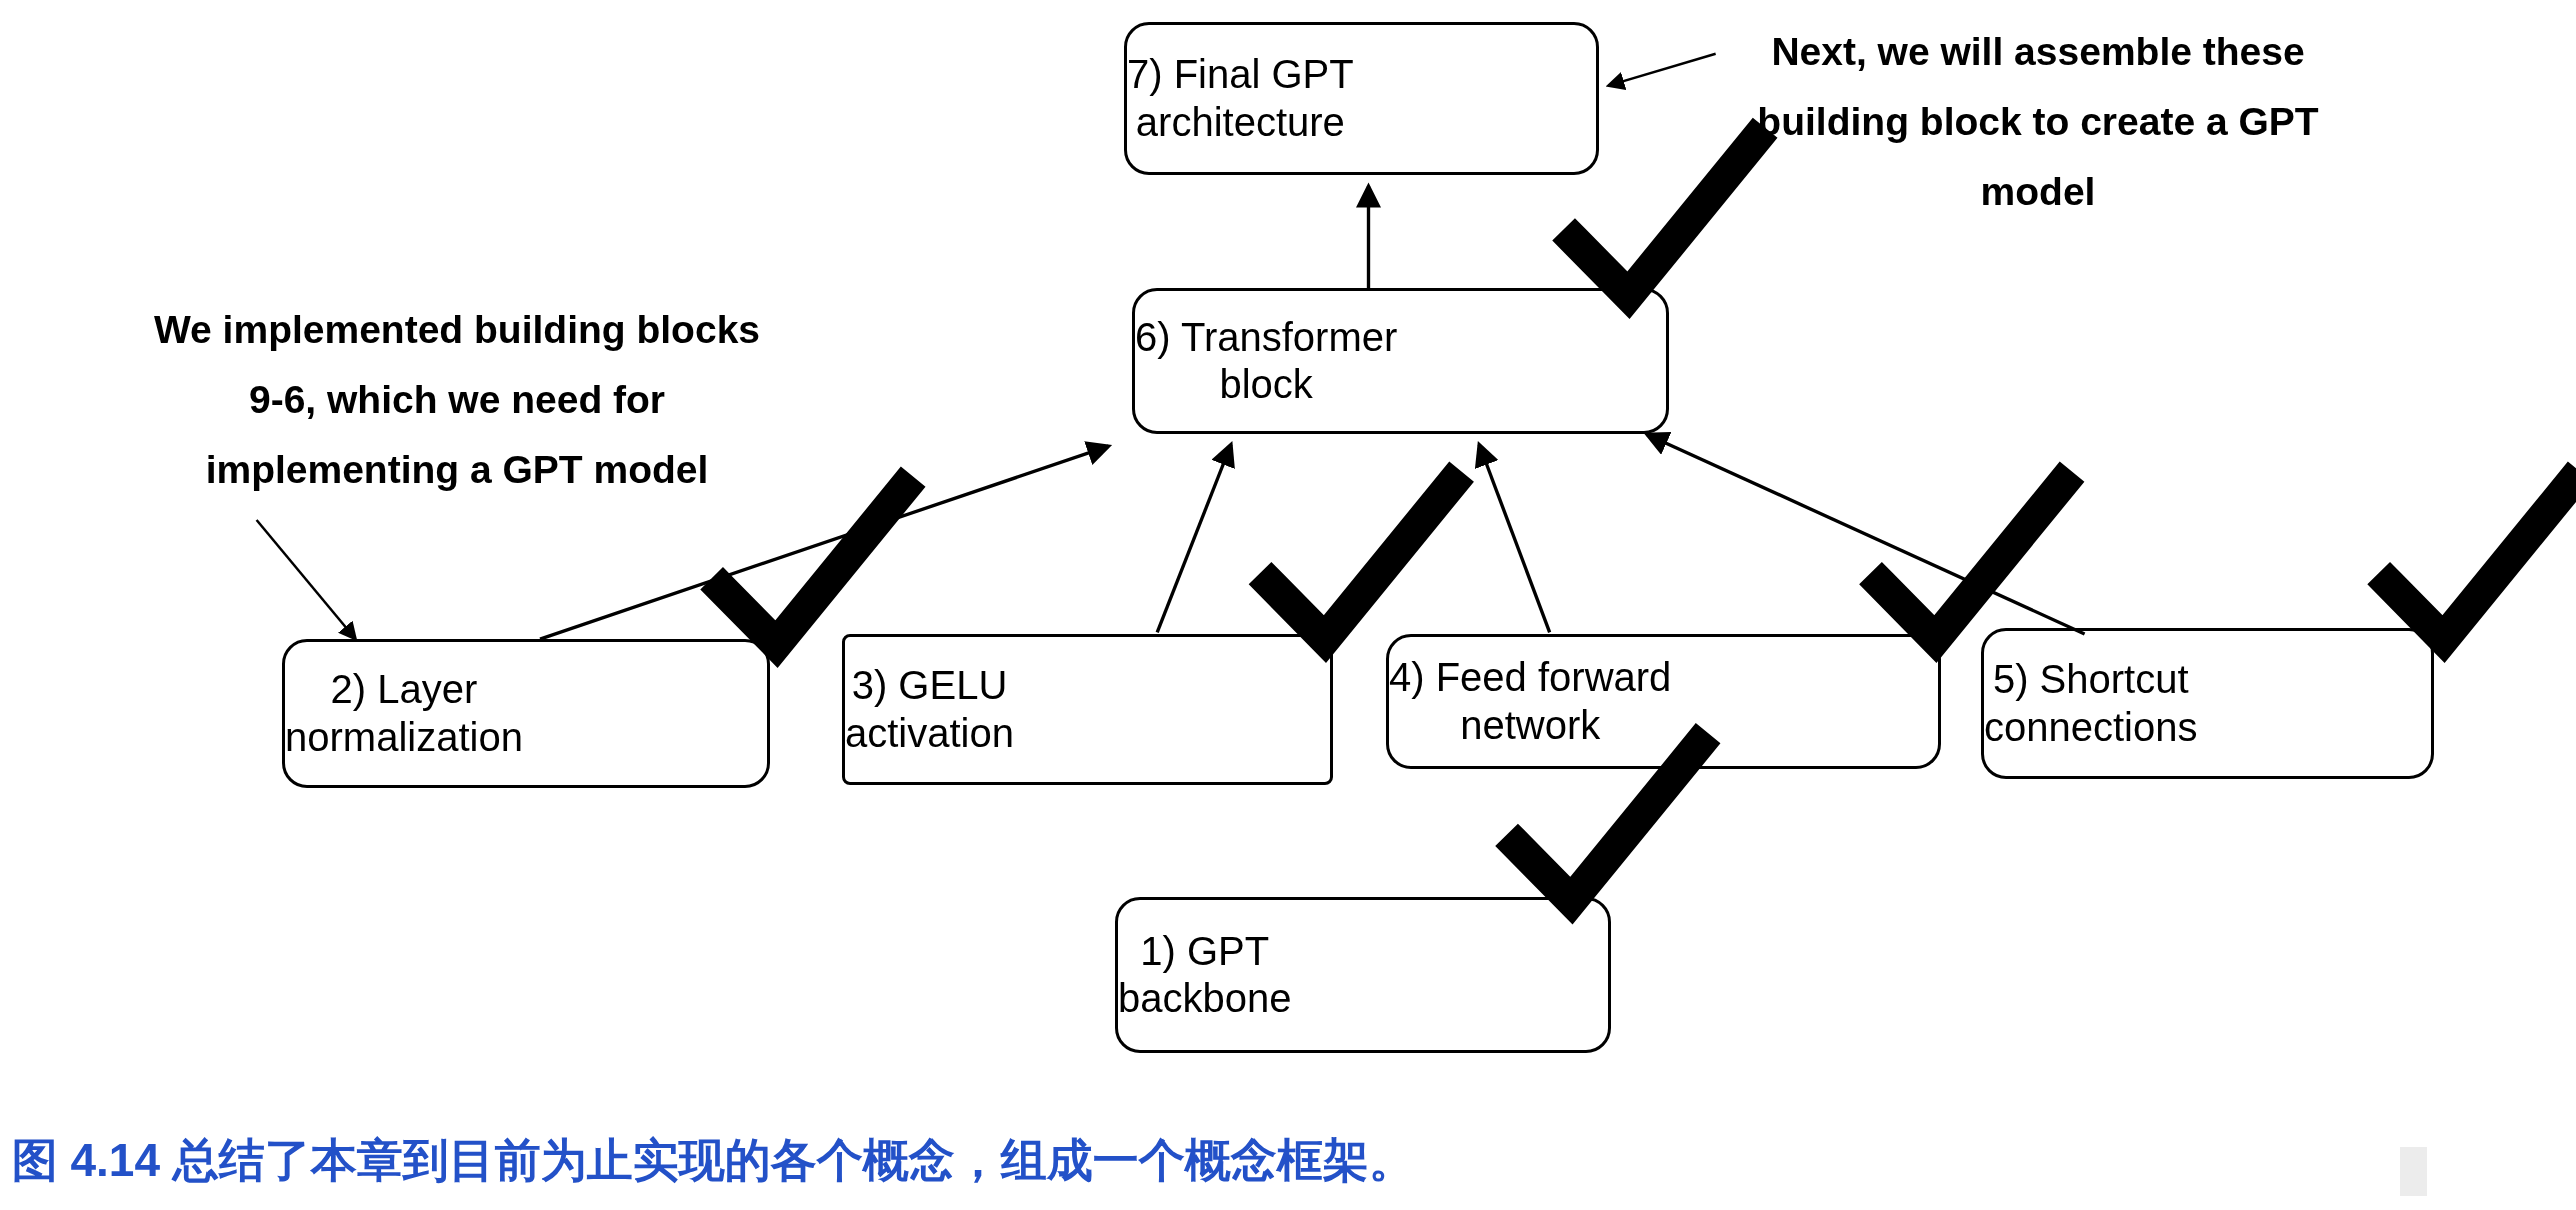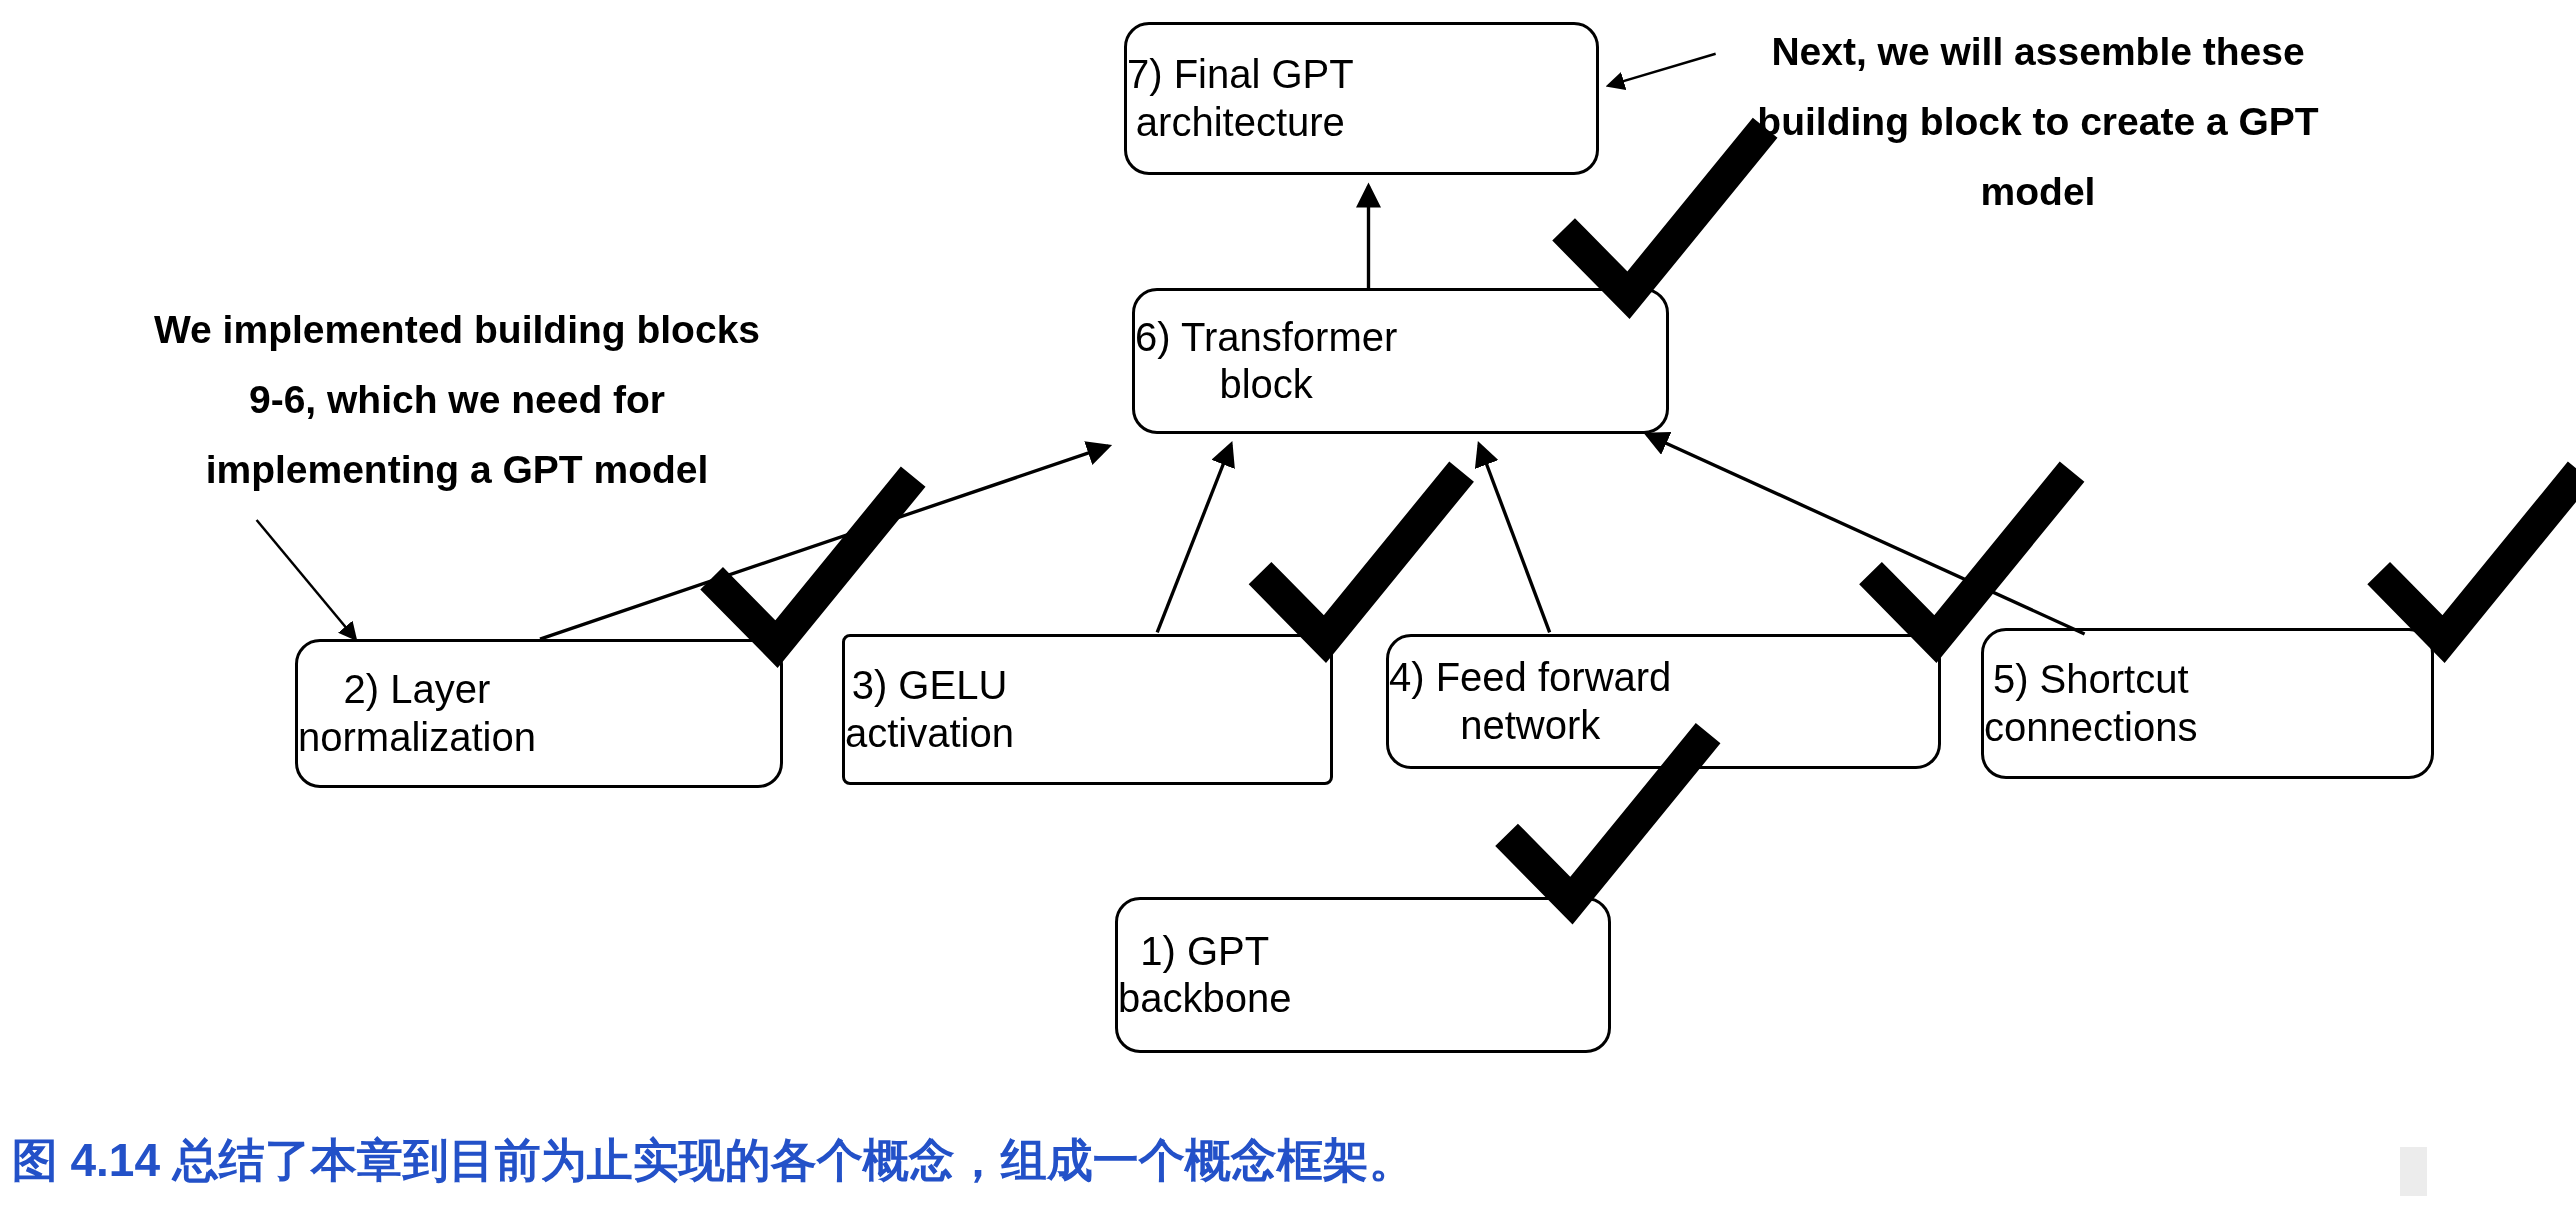--- a/index.html
+++ b/index.html
@@ -65,21 +65,21 @@
   <div class="node" style="left:1124px; top:22px; width:475px; height:153px;">
     <span class="node-label">7) Final GPT
 architecture</span>
   </div>
 
   <div class="node" style="left:1100px; top:288px; width:537px; height:146px;margin-left:32px;">
     <span class="node-label">6) Transformer
 block</span>
   </div>
 
-  <div class="node" style="left:295px; top:639px; width:488px; height:149px;">
+  <div class="node" style="left:282px; top:639px; width:488px; height:149px;">
     <span class="node-label">2) Layer
 normalization</span>
   </div>
 
   <div class="node" style="left:842px; top:634px; width:491px; height:151px;border-radius:8px;">
     <span class="node-label">3) GELU
 activation</span>
   </div>
 
   <div class="node" style="left:1386px; top:634px; width:555px; height:135px;">

